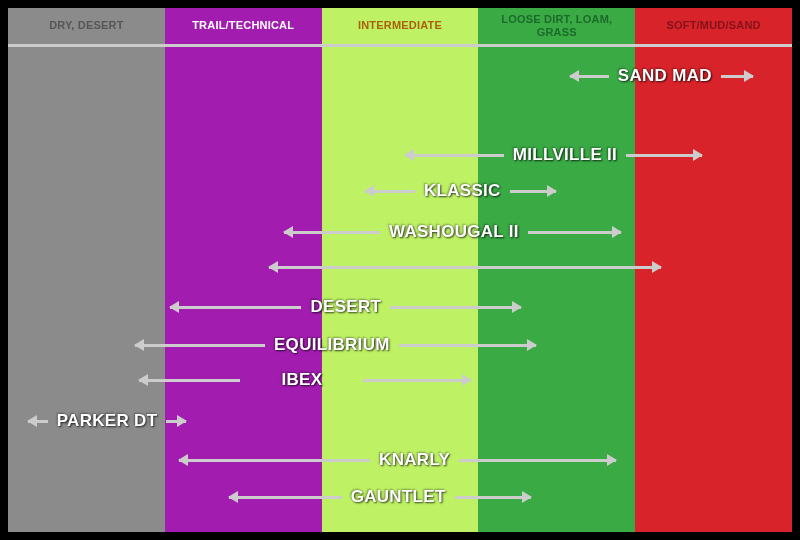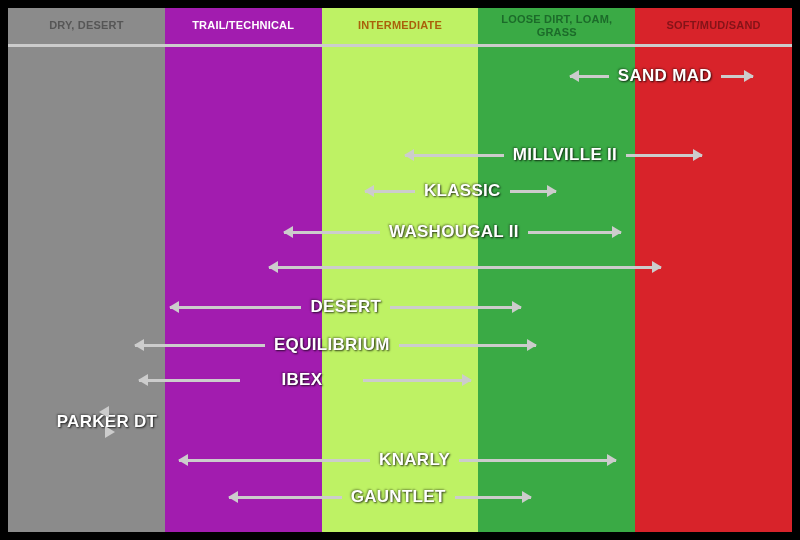--- a/index.html
+++ b/index.html
@@ -157,21 +157,21 @@
       <div class="row" style="top: 345px; left: 135px; width: 401px;">
     <span class="seg left" style="flex-grow: 195;"></span>
     <span class="label">EQUILIBRIUM</span>
     <span class="seg right" style="flex-grow: 206;"></span>
   </div>
       <div class="row" style="top: 380px; left: 139px; width: 332px; gap: 32px;">
     <span class="seg left" style="flex-grow: 161;"></span>
     <span class="label">IBEX</span>
     <span class="seg right" style="flex-grow: 171;"></span>
   </div>
-      <div class="row" style="top: 421px; left: 28px; width: 158px; flex-direction: column;">
+      <div class="row" style="top: 421px; left: 28px; width: 158px;">
     <span class="seg left" style="flex-grow: 79;"></span>
     <span class="label">PARKER DT</span>
     <span class="seg right" style="flex-grow: 79;"></span>
   </div>
       <div class="row" style="top: 497px; left: 229px; width: 302px;">
     <span class="seg left" style="flex-grow: 180;"></span>
     <span class="label">GAUNTLET</span>
     <span class="seg right" style="flex-grow: 122;"></span>
   </div>
       <div class="row" style="top: 460px; left: 179px; width: 437px;">

